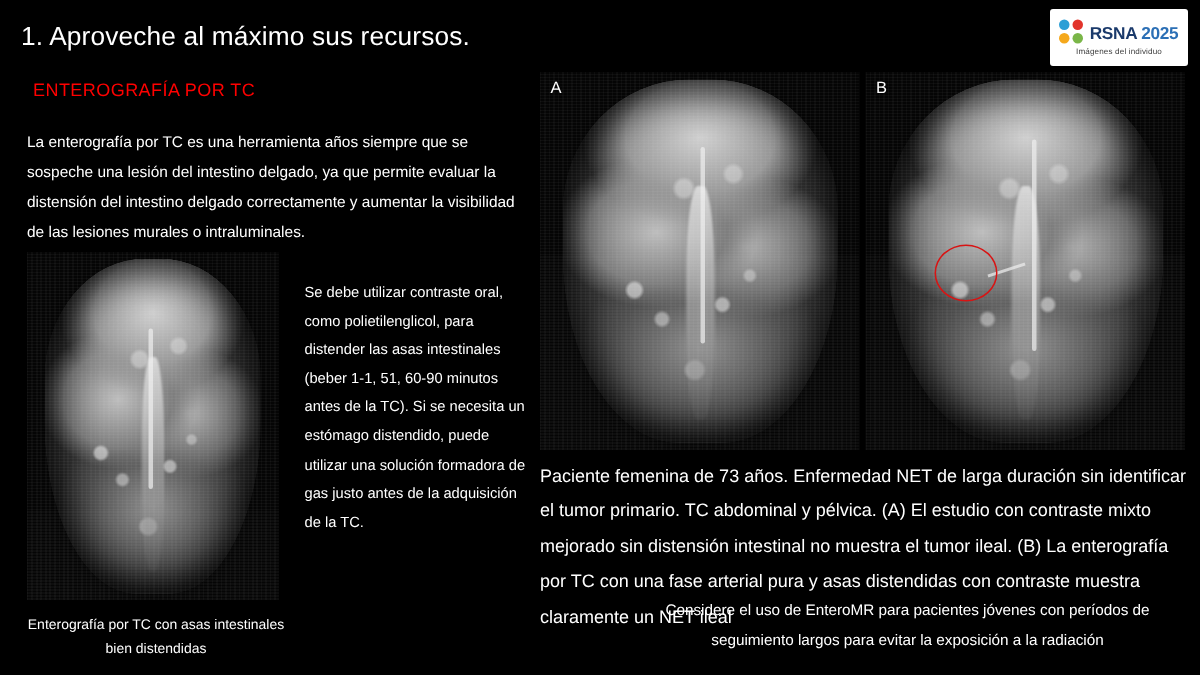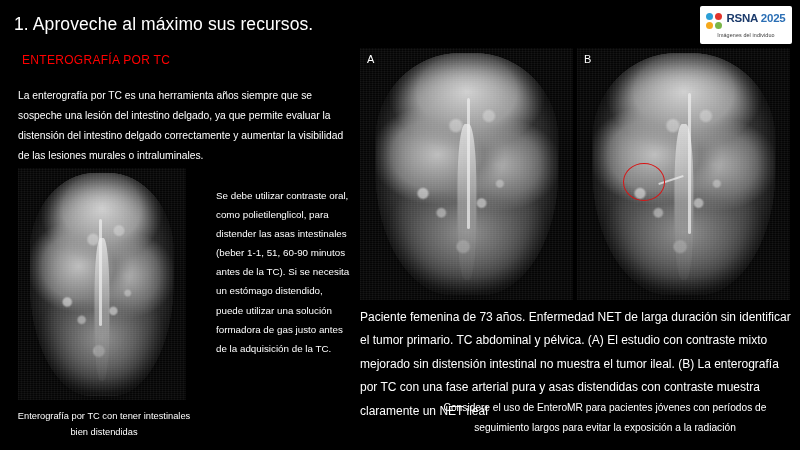--- a/index.html
+++ b/index.html
@@ -45,21 +45,21 @@
     border-radius: 2px;
     display: flex;
     align-items: center;
     justify-content: center;
     flex-direction: column;
     padding: 2px 0;
     box-sizing: border-box;
   }
   .logo-row {
     display: flex;
-    align-items: flex-start;
+    align-items: flex-end;
     gap: 3px;
   }
   .logo-mark {
     position: relative;
     width: 17px;
     height: 17px;
     flex: none;
   }
   .logo-mark i {
     position: absolute;
@@ -130,21 +130,21 @@
 
   .mid-text {
     position: absolute;
     left: 200px;
     top: 186px;
     width: 152px;
     font-size: 9.8px;
     line-height: 1.95;
     color: #ffffff;
   }
-  .mid-text p { margin: 0 0 14px 16px; }
+  .mid-text p { margin: 0 0 14px 3px; }
 
   
   .ct-right-wrap {
     position: absolute;
     left: 360px;
     top: 48px;
     width: 430px;
     height: 252px;
     display: flex;
     gap: 4px;
@@ -279,21 +279,21 @@
   <div class="section-label">ENTEROGRAFÍA POR TC</div>
   <div class="intro-text">La enterografía por TC es una herramienta años siempre que se sospeche una lesión del intestino delgado, ya que permite evaluar la distensión del intestino delgado correctamente y aumentar la visibilidad de las lesiones murales o intraluminales.</div>
 
   <div class="ct-left">
     <div class="ct-body"></div>
     <div class="ct-spine"></div>
     <div class="ct-vessel" style="left:48%;top:22%;width:3px;height:46%;border-radius:2px;"></div>
     <div class="ct-noise"></div>
   </div>
 
-  <div class="ct-caption-left">Enterografía por TC con tener intestinales bien distendidas</div>
+  <div class="ct-caption-left">Enterografía por TC con asas intestinales bien distendidas</div>
 
   <div class="mid-text">
     <p>Se debe utilizar contraste oral, como polietilenglicol, para distender las asas intestinales (beber 1-1, 51, 60-90 minutos antes de la TC). Si se necesita un estómago distendido, puede utilizar una solución formadora de gas justo antes de la adquisición de la TC.</p>
   </div>
 
   <div class="ct-right-wrap">
     <div class="ct-panel">
       <span class="panel-letter">A</span>
       <div class="ct-body"></div>
       <div class="ct-spine"></div>

